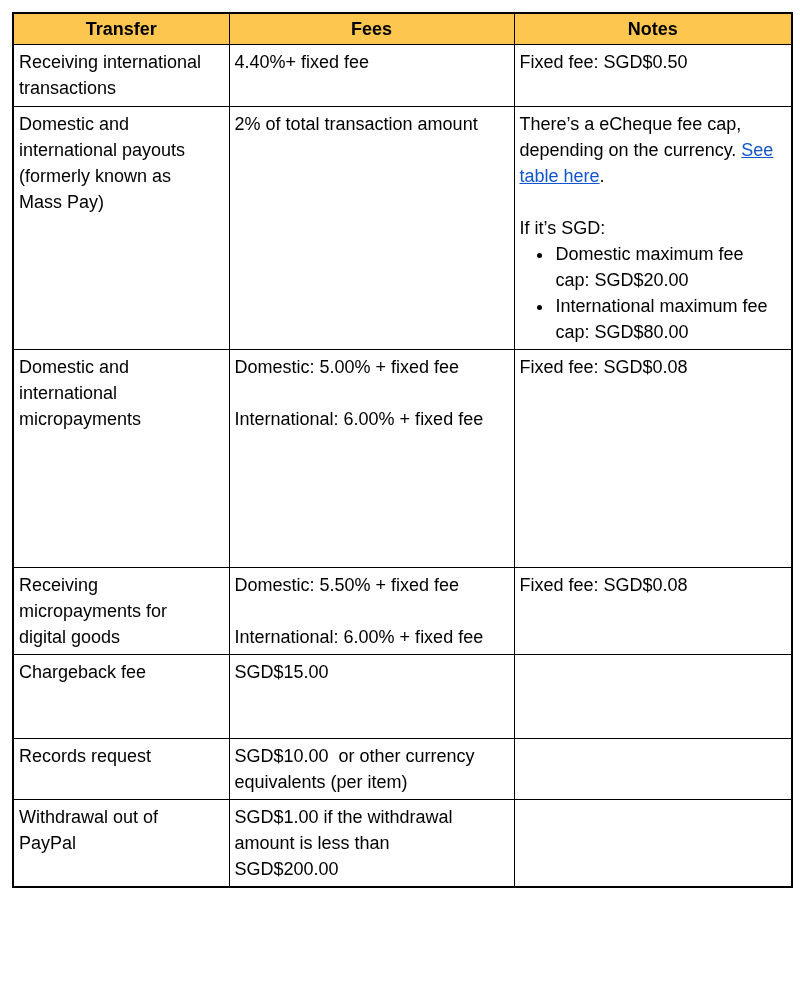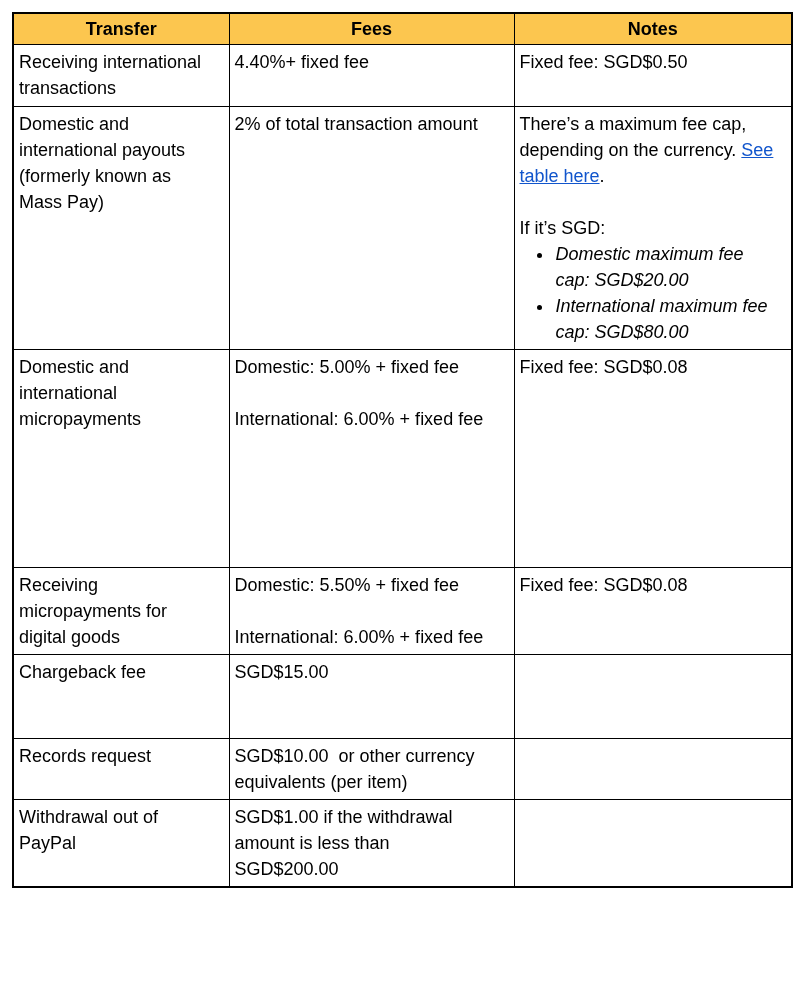--- a/index.html
+++ b/index.html
@@ -61,21 +61,21 @@
   .cell.transfer { max-width: 196px; }
   .cell.fees     { max-width: 255px; }
   .cell.notes    { max-width: 256px; }
   tbody tr:nth-child(9) .cell.notes { max-width: 248px; }
   .p { min-height: 26px; }
   .cell ul {
     margin: 0;
     padding-left: 34px;
     list-style-type: disc;
   }
-  .cell li { padding-left: 2px; font-style: italic; }
+  .cell li { padding-left: 2px; }
   a.link {
     color: var(--link-color);
     text-decoration: underline;
     cursor: pointer;
   }
 </style>
 </head>
 <body>
 
 <div class="doc">
@@ -122,21 +122,21 @@
               <div class="p">Domestic and international payouts (formerly known as Mass Pay)</div>
             </div>
           </td>
           <td>
             <div class="cell fees">
               <div class="p">2% of total transaction amount</div>
             </div>
           </td>
           <td>
             <div class="cell notes">
-              <div class="p"><span>There’s a maximum fee cap, depending on the currency. </span><a class="link">See table here</a><span>.</span></div>
+              <div class="p"><span>There’s a eCheque fee cap, depending on the currency. </span><a class="link">See table here</a><span>.</span></div>
               <div class="p">&nbsp;</div>
               <div class="p">If it’s SGD:</div>
               <ul>
                 <li>Domestic maximum fee cap: SGD$20.00</li>
                 <li>International maximum fee cap: SGD$80.00</li>
               </ul>
             </div>
           </td>
         </tr>
         <tr>

